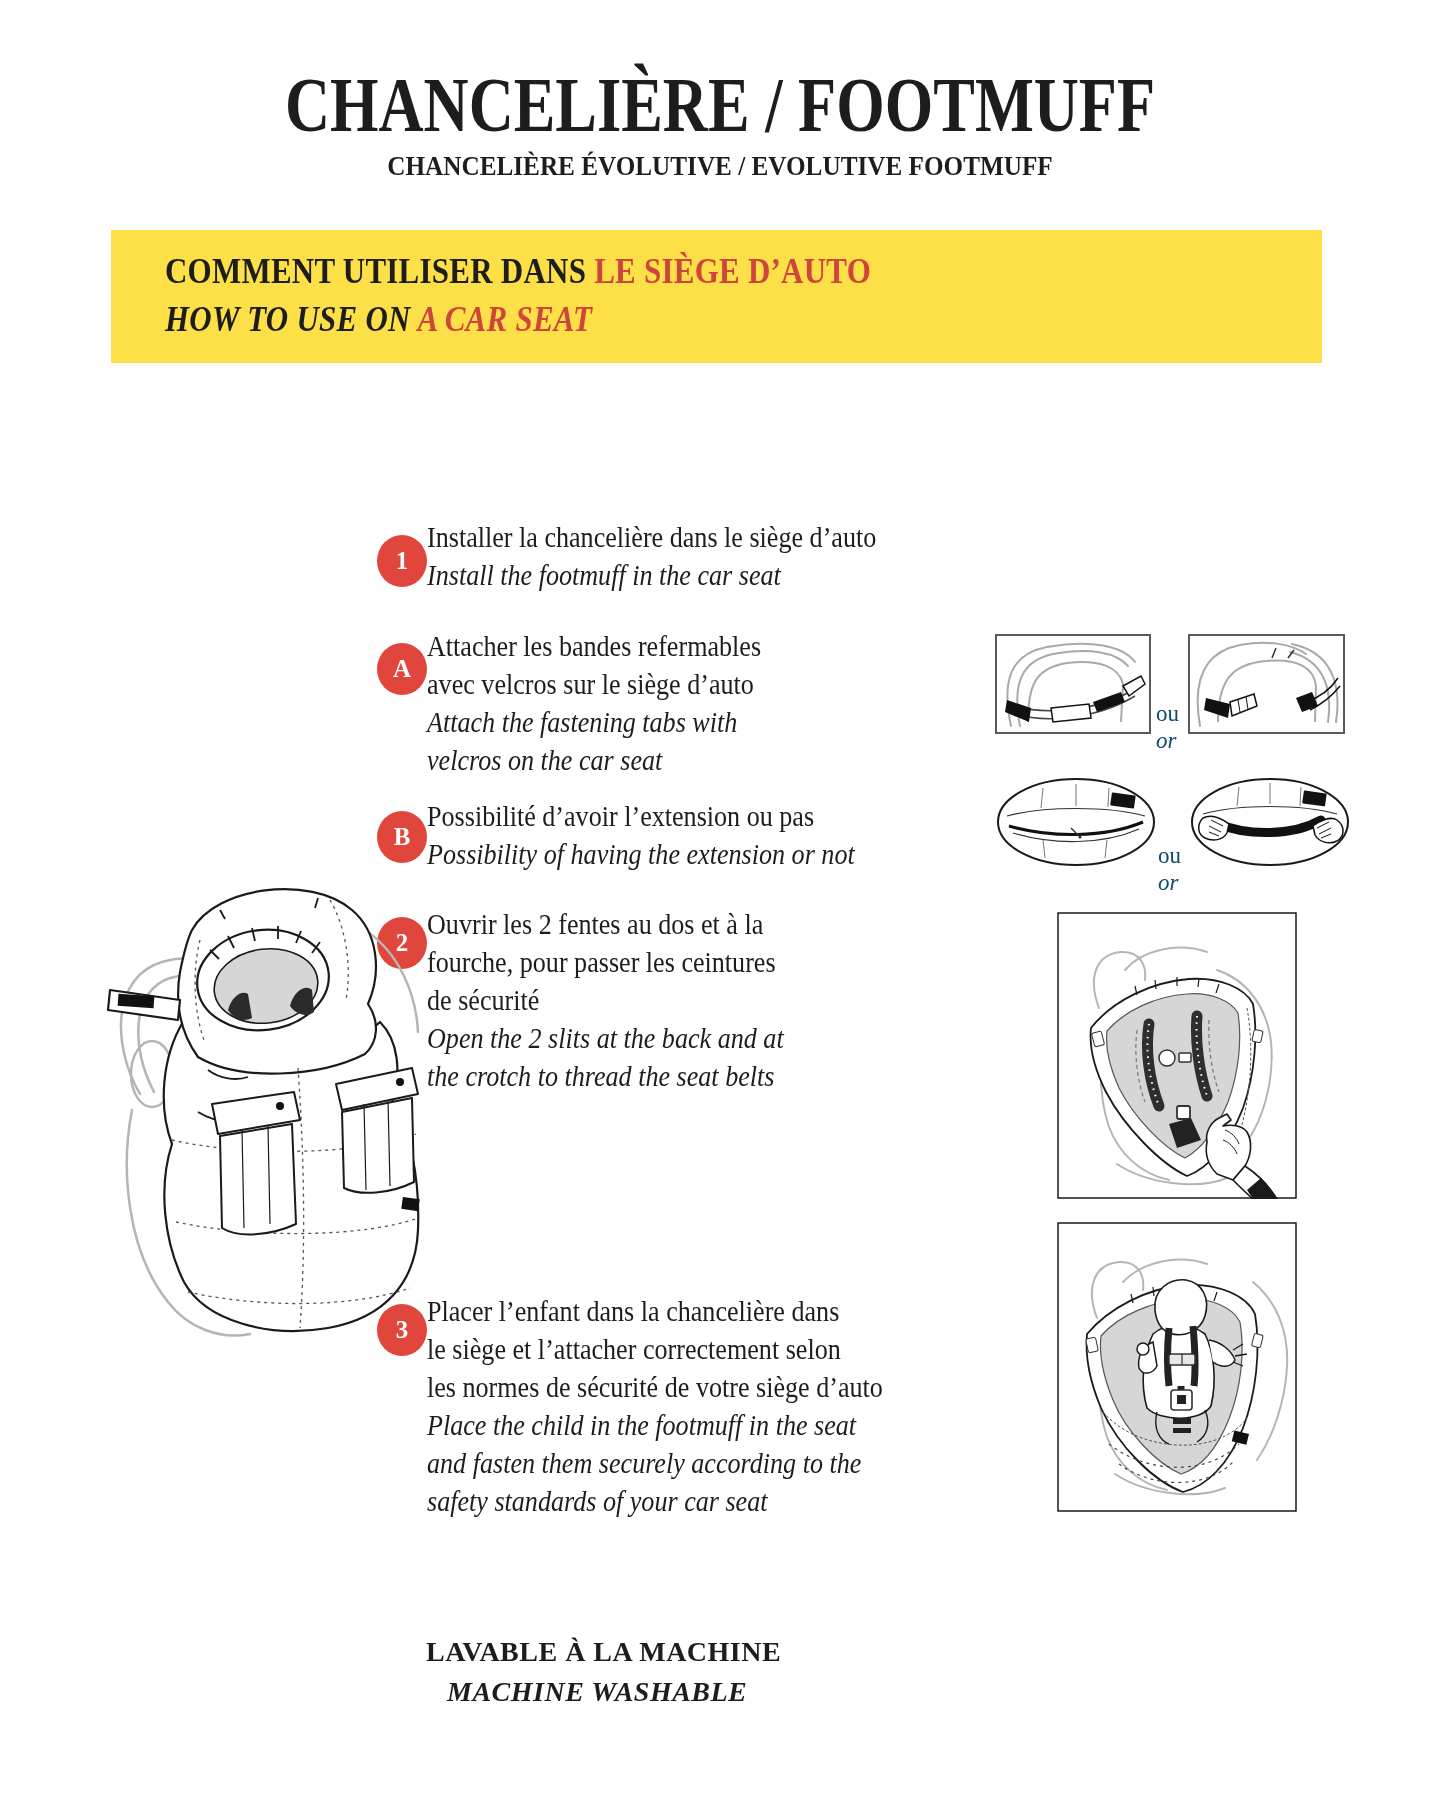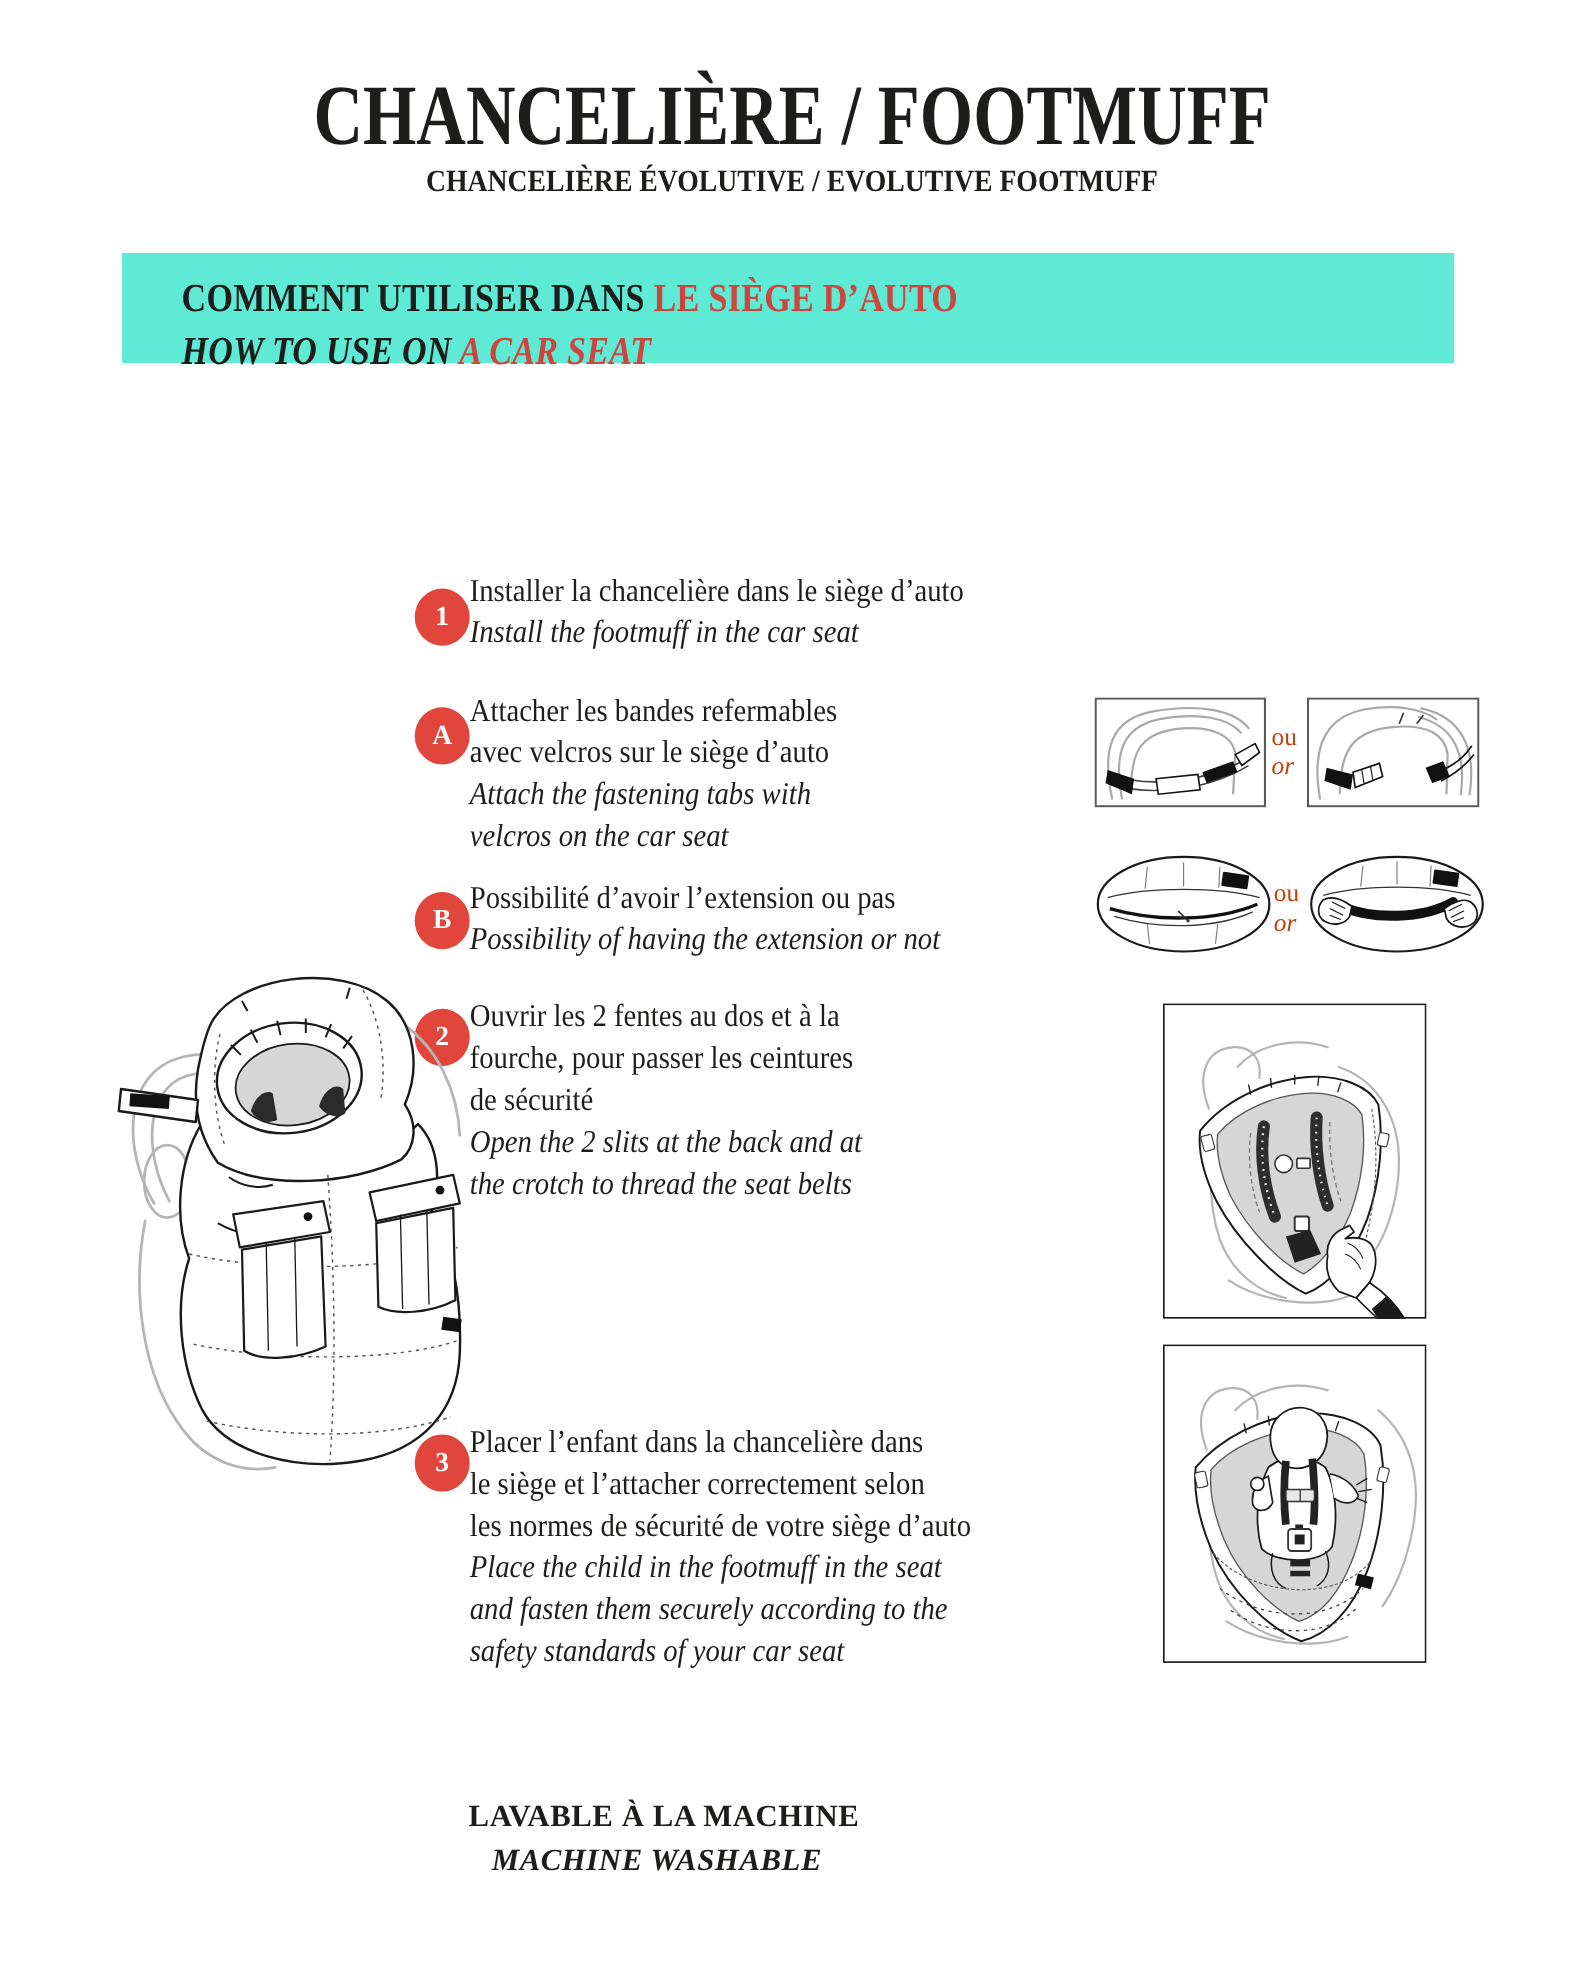--- a/index.html
+++ b/index.html
@@ -6,36 +6,36 @@
   .page{position:relative;width:1440px;height:1800px;background:#fff;overflow:hidden;
         font-family:Liberation Serif, serif;color:#1d1d1b;}
   
   .title{position:absolute;top:66px;left:0;width:1440px;text-align:center;
          font-size:78px;font-weight:bold;line-height:1;white-space:nowrap;
          transform:scaleX(0.80);transform-origin:50% 50%;letter-spacing:0px;}
   .subtitle{position:absolute;top:150px;left:0;width:1440px;text-align:center;
             font-size:28px;font-weight:bold;white-space:nowrap;
             transform:scaleX(0.90);transform-origin:50% 50%;}
   
-  .banner{position:absolute;left:111px;top:230px;width:1211px;height:100px;background:#5eead4;}
+  .banner{position:absolute;left:111px;top:230px;width:1211px;height:133px;background:#fde047;}
   .banner .bline{position:absolute;left:54px;white-space:nowrap;font-size:36px;font-weight:bold;
                  transform:scaleX(0.86);transform-origin:0 50%;letter-spacing:0.3px;}
   .banner .fr-line{top:20px;}
   .banner .en-line{top:68px;font-style:italic;}
   .red{color:#ce453d;}
   
   .badge{position:absolute;left:377px;width:50px;height:52px;border-radius:50%;
          background:#e1463c;color:#fff;font-weight:bold;font-size:25px;
          display:flex;align-items:center;justify-content:center;}
   
   .stext{position:absolute;left:427px;font-size:29px;line-height:38px;white-space:nowrap;
          transform:scaleX(0.90);transform-origin:0 0;}
   .stext .en{font-style:italic;}
   
-  .orlab{position:absolute;font-size:23px;line-height:27px;color:#c2410c;}
+  .orlab{position:absolute;font-size:23px;line-height:27px;color:#0c4a6e;margin-top:44px;}
   .orlab .en{font-style:italic;}
   
   .foot-fr{position:absolute;left:426px;top:1636px;font-size:28px;font-weight:bold;letter-spacing:0.5px;}
   .foot-en{position:absolute;left:447px;top:1676px;font-size:28px;font-weight:bold;font-style:italic;letter-spacing:0.5px;text-align:center;}
   .ill{position:absolute;}
 </style>
 </head>
 <body>
 
 <div class="page">

